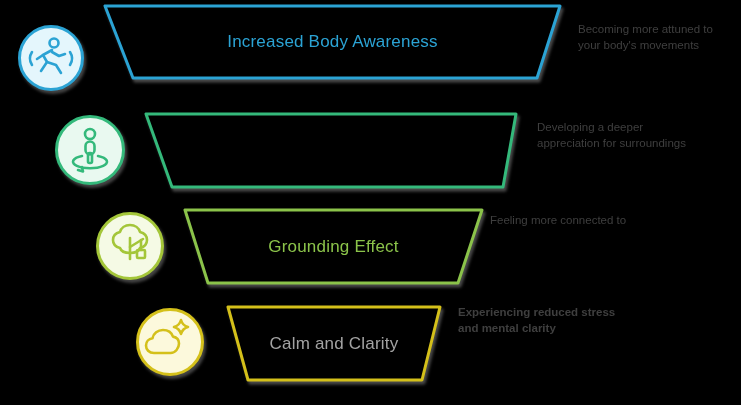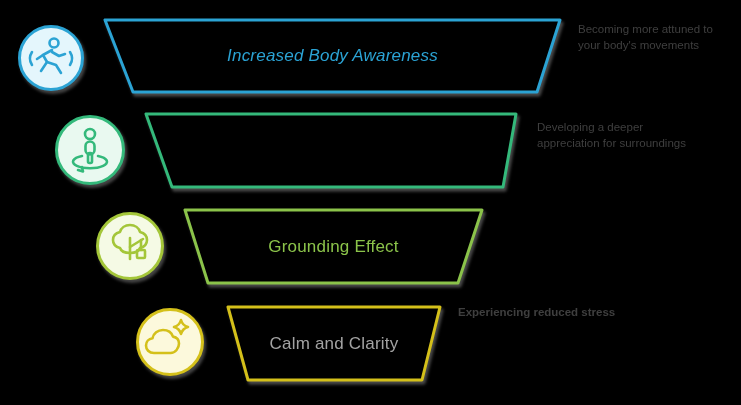--- a/index.html
+++ b/index.html
@@ -12,21 +12,21 @@
   svg{display:block;}
   .shape{filter:drop-shadow(2px 3px 1.5px rgba(135,135,135,0.55));}
   .ico{filter:drop-shadow(2px 3px 1.5px rgba(135,135,135,0.5));}
 
   
   .trap-wrap{display:flex;align-items:center;justify-content:center;}
   .trap-wrap svg{position:absolute;left:0;top:0;}
   .trap-title{
     position:relative;z-index:2;font-size:17px;font-weight:500;letter-spacing:.2px;
   }
-  .t1{left:100px;top:16px;width:465px;height:80px;font-style:italic;}
+  .t1{left:100px;top:2px;width:465px;height:80px;}
   .t2{left:142px;top:110px;width:380px;height:81px;}
   .t3{left:181px;top:206px;width:305px;height:81px;}
   .t4{left:224px;top:303px;width:220px;height:81px;}
 
   .c1-stroke{stroke:#2BA3D4;} .c1-fill{fill:#E4F6FC;} .c1-text{color:#2BA3D4;}
   .c2-stroke{stroke:#34B97B;} .c2-fill{fill:#E9F9F0;} .c2-text{color:#34B97B;}
   .c3-stroke{stroke:#8BC34A;} .c3-fill{fill:#F3FADF;} .c3-text{color:#8BC34A;}
   .c3i-stroke{stroke:#A4C639;} .c3i-fill{fill:#F5FAE5;}
   .c4-stroke{stroke:#D4C01A;} .c4-fill{fill:#FCF9DC;} .c4-text{color:#a3a3a3;}
 
@@ -103,30 +103,32 @@
     <rect class="ln c3i-stroke" x="42" y="39" width="8" height="8" rx="1"></rect>
   </svg>
 </div>
 <div class="abs t3 trap-wrap">
   <svg class="shape" width="305" height="81" viewBox="0 0 305 81">
     <polygon class="trap c3-stroke c3-fill" points="4,4 301,4 277,77 27,77"></polygon>
   </svg>
   <span class="trap-title c3-text">Grounding Effect</span>
 </div>
 <div class="abs desc d3">
+  <div>Feeling more connected to</div>
 </div>
 
 <div class="abs i4 ico">
   <svg width="70" height="70" viewBox="0 0 70 70">
     <circle class="ring c4-stroke c4-fill" cx="35" cy="35" r="32.5"></circle>
     <path class="ln c4-stroke" d="M19 46 c-5 0 -8 -3.5 -8 -7.5 c0 -3.8 2.8 -6.8 6.5 -7.3 c1 -4.8 5.2 -8.2 10.5 -8.2 c4.6 0 8.6 2.6 10 6.6 c3.6 .6 6 3.4 6 7 c0 4.6 -3.6 9.4 -8.5 9.4 z"></path>
     <path class="ln c4-stroke" d="M46 13 q1.5 5.5 7 7 q-5.5 1.5 -7 7 q-1.5 -5.5 -7 -7 q5.5 -1.5 7 -7 z"></path>
   </svg>
 </div>
 <div class="abs t4 trap-wrap">
   <svg class="shape" width="220" height="81" viewBox="0 0 220 81">
     <polygon class="trap c4-stroke c4-fill" points="4,4 216,4 198,77 24,77"></polygon>
   </svg>
   <span class="trap-title c4-text">Calm and Clarity</span>
 </div>
 <div class="abs desc d4">
   <div>Experiencing reduced stress</div>
+  <div>and mental clarity</div>
 </div>
 
 </body></html>

